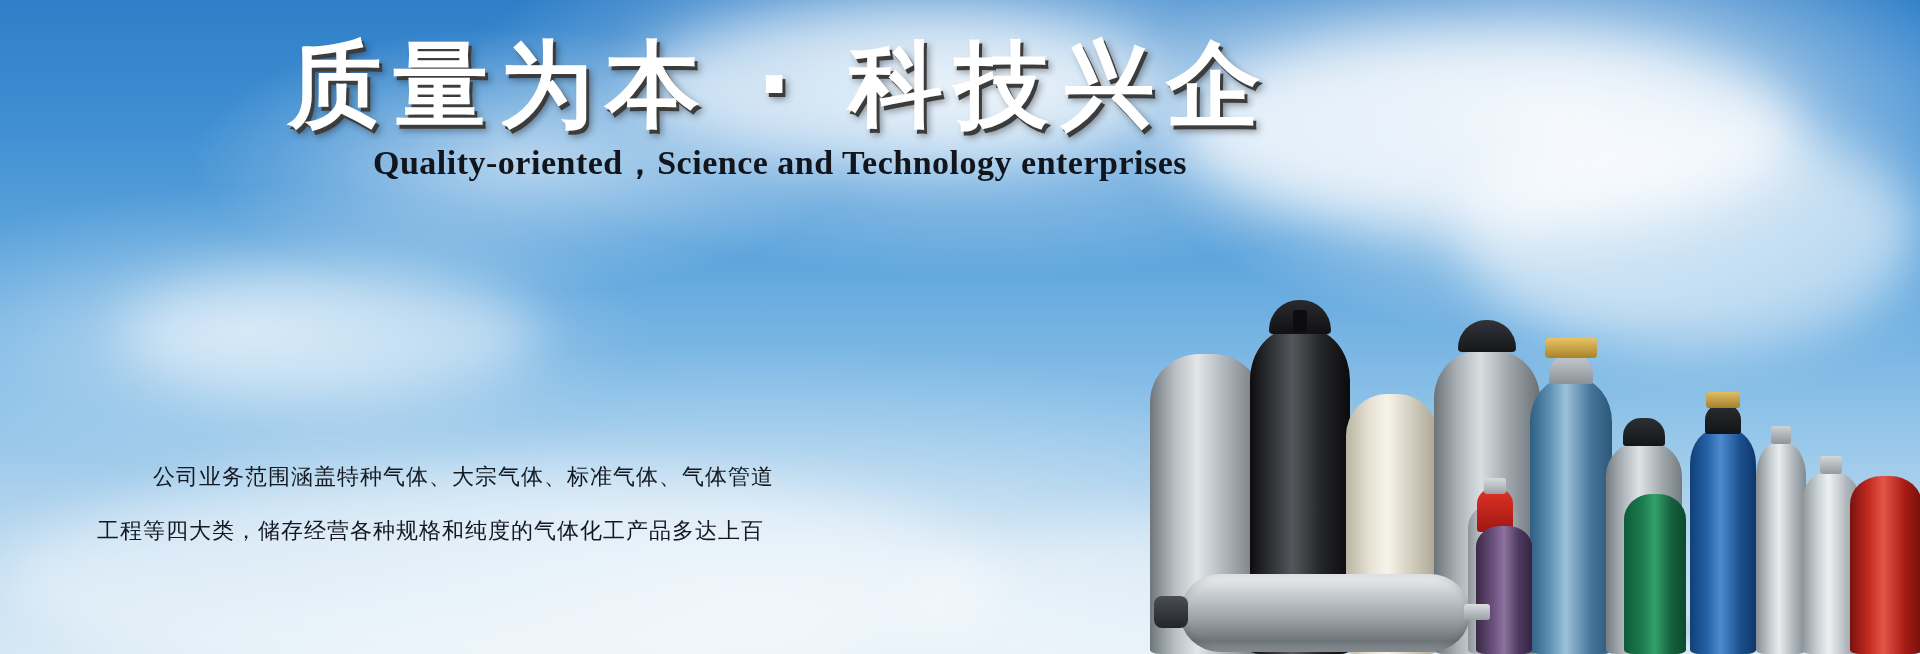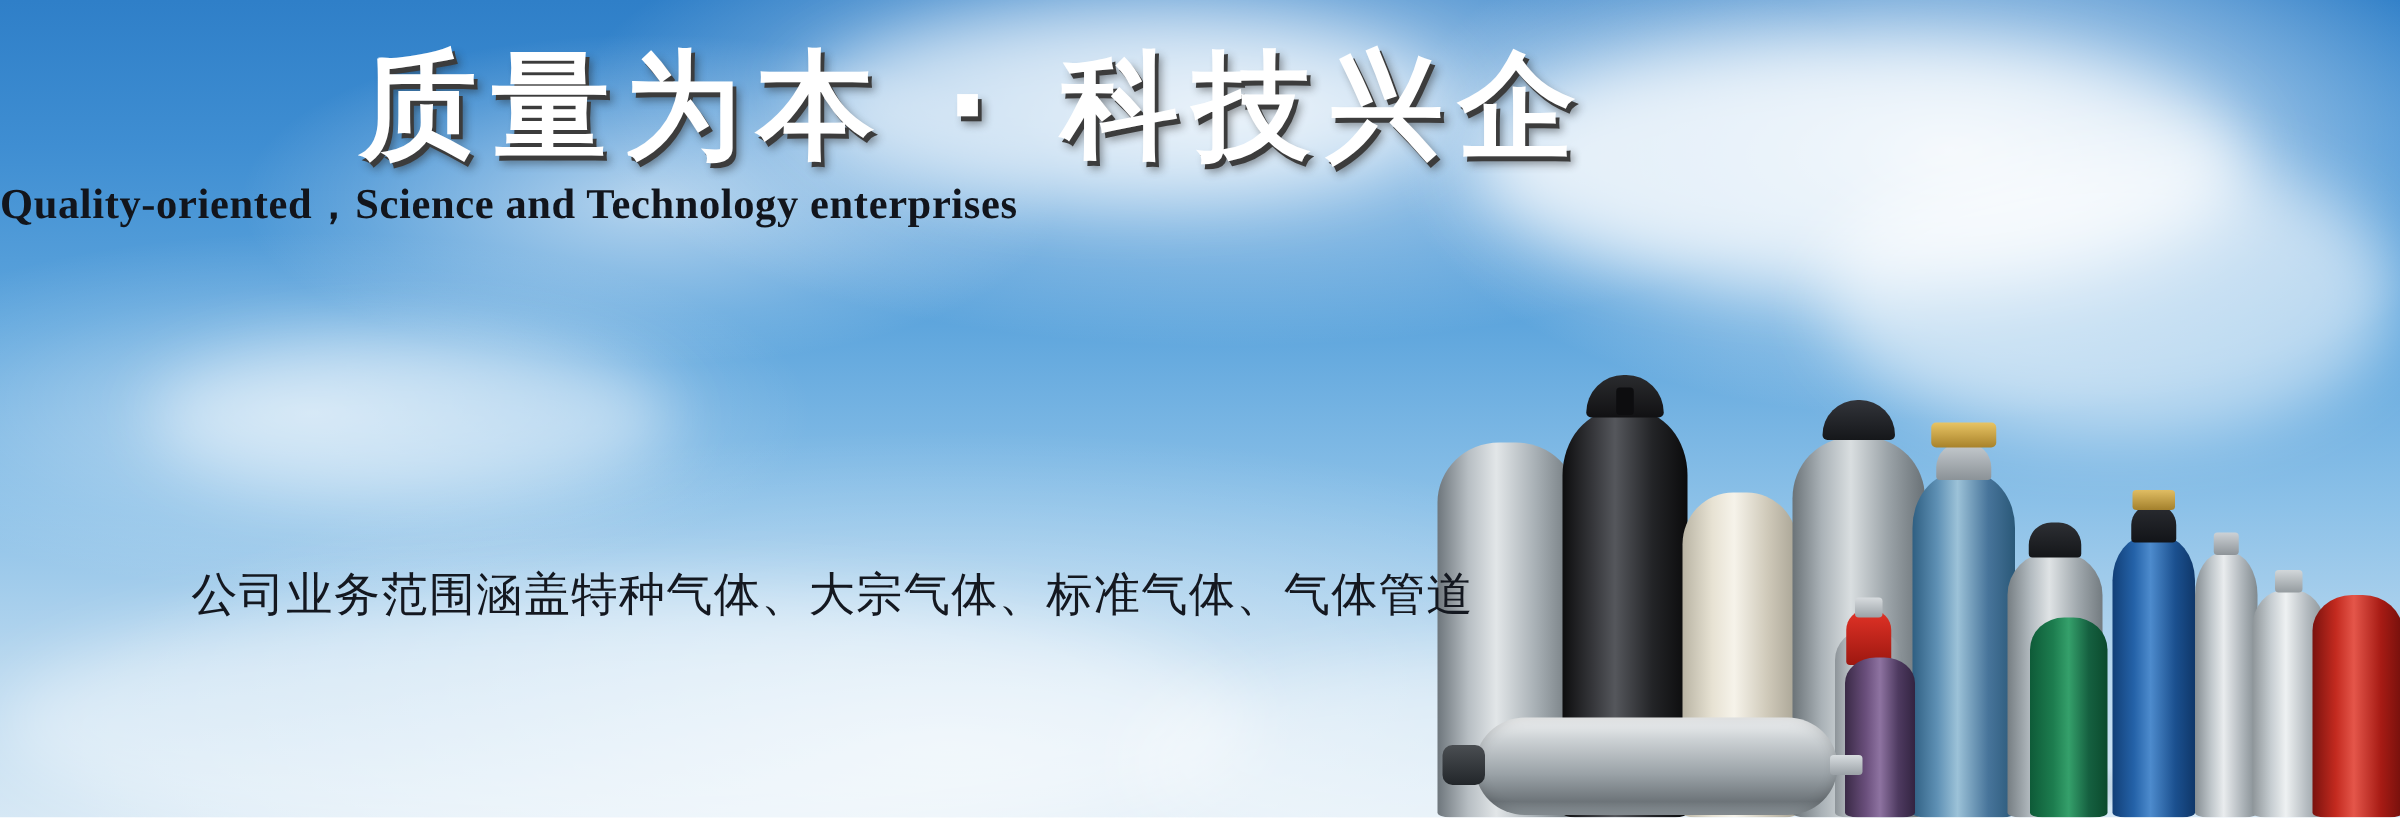--- a/index.html
+++ b/index.html
@@ -27,40 +27,40 @@
 
   
   .title {
     position:absolute; left:0; top:22px; width:1560px; text-align:center;
     font-family:"DejaVu Sans", sans-serif;
     font-size:94px; font-weight:bold; color:#ffffff; letter-spacing:12px;
     text-shadow: 3px 4px 0 #3c3c3c, 5px 6px 7px rgba(30,30,30,0.45);
     white-space:nowrap;
   }
   .subtitle {
-    position:absolute; left:0; top:140px; width:1560px; text-align:left;
+    position:absolute; left:0; top:140px; width:1560px; text-align:center;
     font-family:"Liberation Serif", serif;
     font-size:34px; font-weight:bold; color:#12151c; letter-spacing:0.5px;
     white-space:nowrap;
   }
   .headline-box {
     position:absolute; left:97px; top:317px; width:966px; height:72px;
     background:linear-gradient(to bottom,#ffffff 0%,#ffffff 78%,#f4f8fb 100%);
     display:flex; align-items:center; justify-content:center;
     box-shadow:0 1px 3px rgba(0,0,0,0.06);
   }
   .headline {
     font-family:"DejaVu Sans", sans-serif;
     font-size:46px; font-weight:bold; color:#1b4a8f; letter-spacing:3px;
     white-space:nowrap;
   }
   .body-text {
     position:absolute; left:97px; top:450px; width:960px;
     font-family:"Liberation Serif", serif;
-    color:#141820; font-size:37px; line-height:54px; letter-spacing:1px;
+    color:#141820; font-size:22px; line-height:54px; letter-spacing:1px;
   }
   .body-text .ln { display:block; white-space:nowrap; }
   .body-text .ln.first { padding-left:56px; }
 
   
   .cylinders { position:absolute; left:1150px; top:150px; width:770px; height:504px; }
   .cyl { position:absolute; bottom:0; }
   .body-sh {
     position:absolute; left:0; bottom:0; width:100%;
     border-radius:44% 44% 10px 10px / 16% 16% 4px 4px;
@@ -172,15 +172,16 @@
     </div>
 
   </div>
 
   <div class="title">质量为本 · 科技兴企</div>
   <div class="subtitle">Quality-oriented，Science and Technology enterprises</div>
 
 
   <div class="body-text">
     <span class="ln first">公司业务范围涵盖特种气体、大宗气体、标准气体、气体管道</span>
+    <span class="ln">工程等四大类，储存经营各种规格和纯度的气体化工产品多达上百</span>
   </div>
 
 </div>
 
 </body></html>

